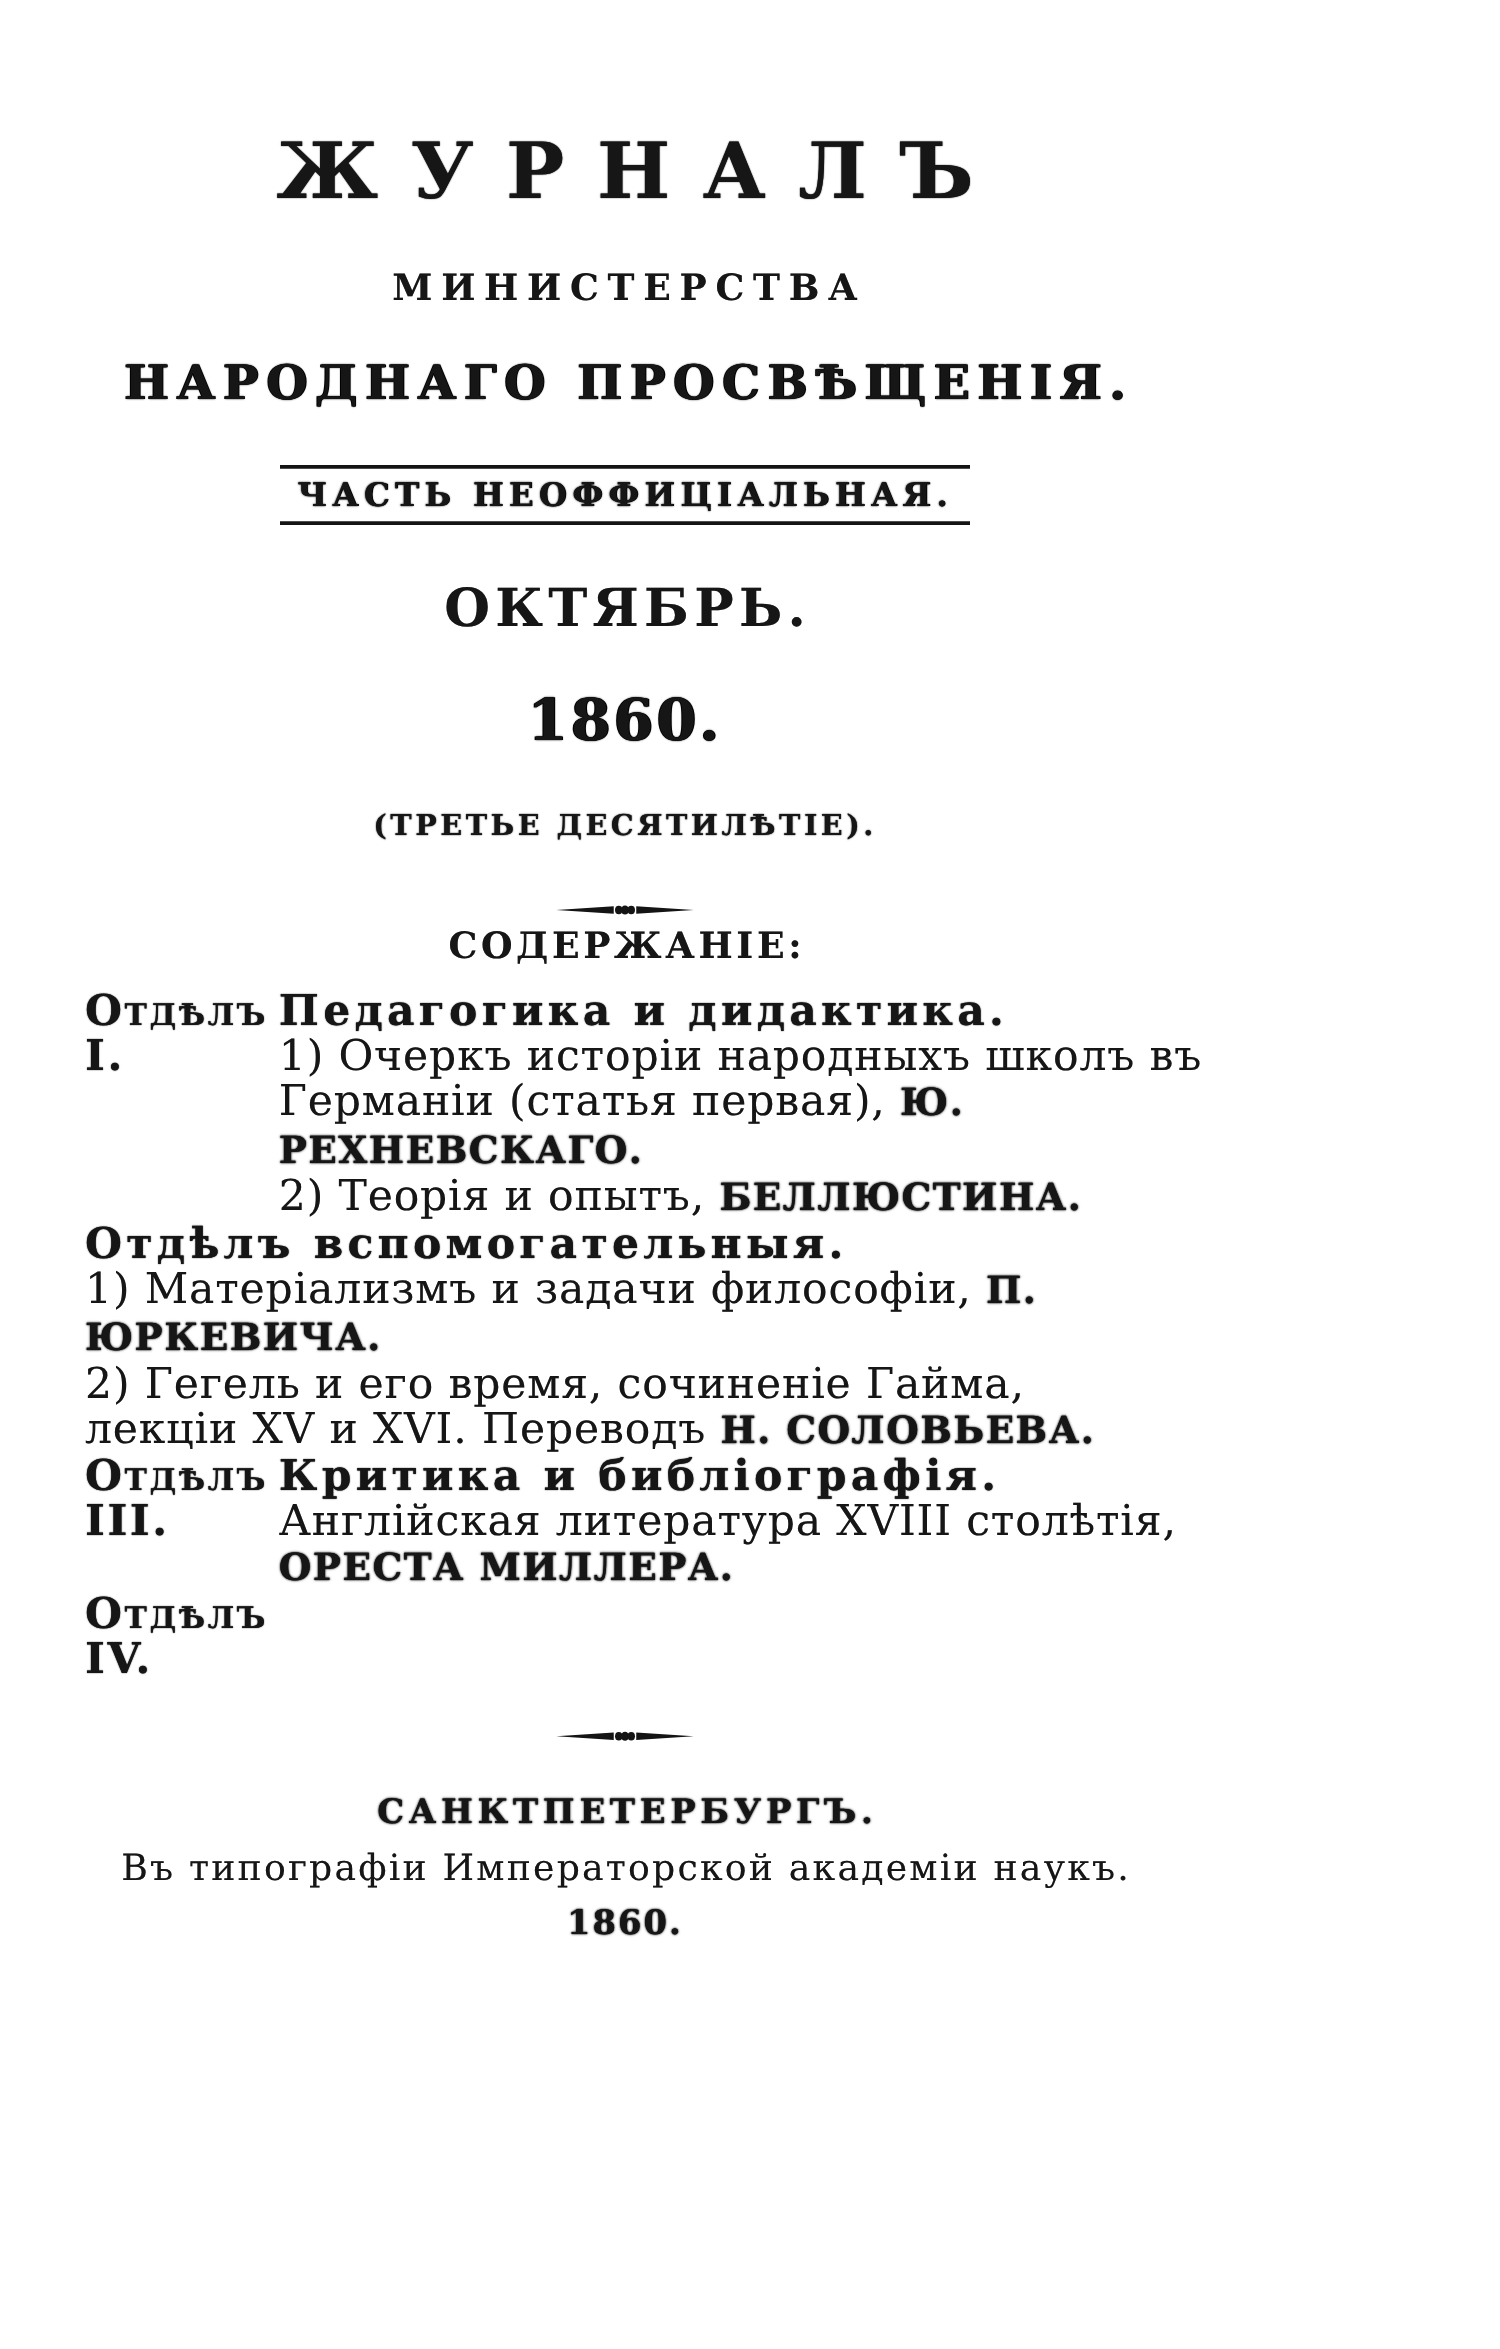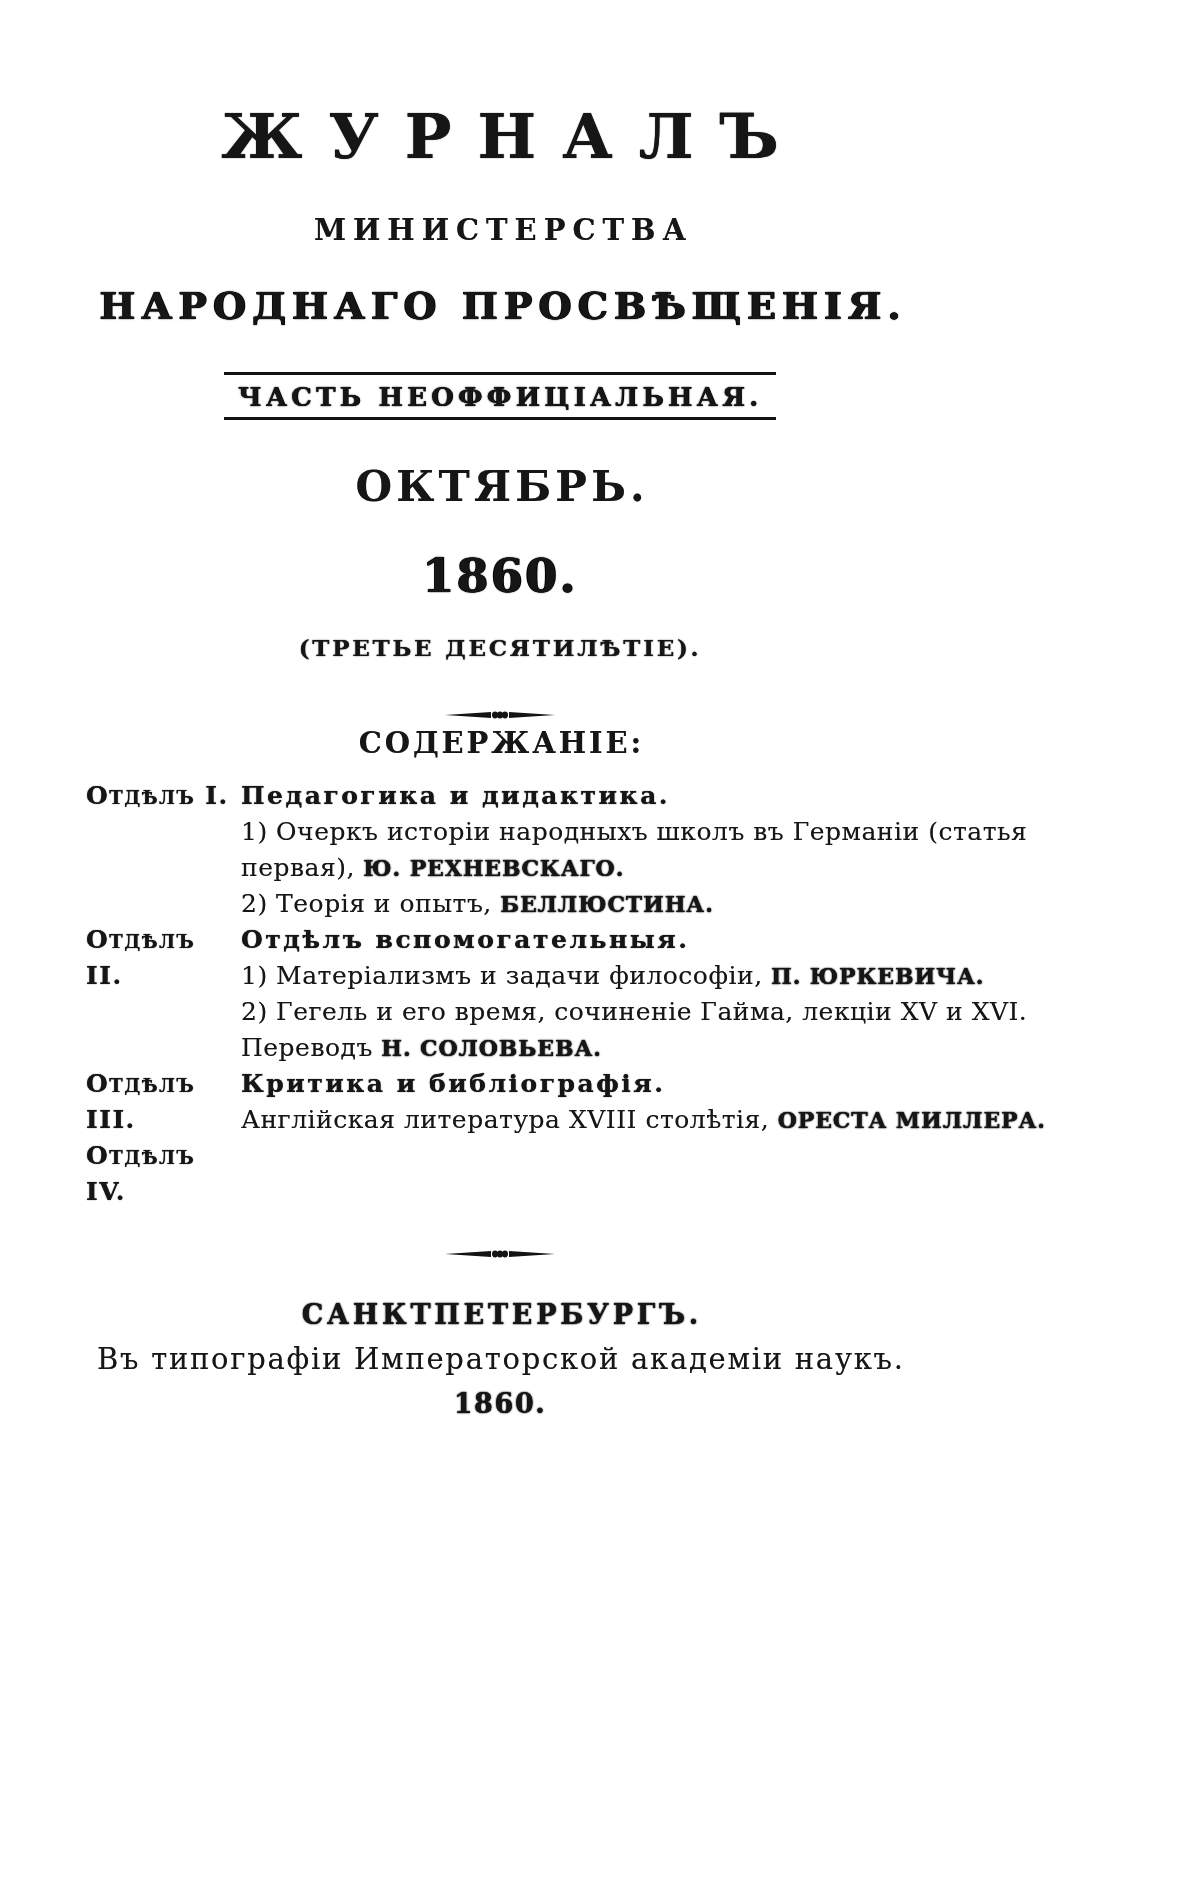--- a/index.html
+++ b/index.html
@@ -47,38 +47,38 @@
     font-size: 42px; font-weight: 700;
     letter-spacing: 0.10em; padding-left: 0.10em;
   }
   .year {
     margin-top: 38px;
     font-size: 46px; font-weight: 700;
     letter-spacing: 0.05em;
     text-shadow: 0.8px 0 #000, -0.8px 0 #000, 0 0 1.6px #000;
   }
   .decade {
-    margin-top: 31px;
+    margin-top: 44px;
     font-size: 23px; font-weight: 700;
     letter-spacing: 0.12em;
     text-shadow: 0 0 1.2px #000;
   }
   .divider { margin-top: 46px; }
   .divider svg { display: inline-block; }
   .divider.lower { margin-top: 36px; }
 
   .contents-heading {
     font-size: 29px; font-weight: 700;
     letter-spacing: 0.10em; padding-left: 0.10em;
   }
 
   .toc {
-    margin: 18px 0 0 86px;
+    margin: 18px 0 0 68px;
     width: 960px;
-    font-size: 25px;
+    font-size: 34px;
     line-height: 36px;
   }
   .toc-row { display: flex; align-items: flex-start; }
   .toc-label {
     flex: 0 0 155px;
     font-weight: 700;
     font-variant: small-caps;
     letter-spacing: 0.06em;
     text-shadow: 0 0 1px #000;
   }
@@ -154,21 +154,20 @@
         <div class="toc-body">
           <div class="toc-heading sc">Педагогика и дидактика.</div>
           <div class="toc-item"><span>1) Очеркъ исторіи народныхъ школъ въ Германіи (статья первая), </span><span class="author">Ю. РЕХНЕВСКАГО.</span></div>
           <div class="toc-item"><span>2) Теорія и опытъ, </span><span class="author">БЕЛЛЮСТИНА.</span></div>
         </div>
       </div>
     </section>
 
     <section class="toc-section">
       <div class="toc-row">
-        <div class="toc-label">Отдѣлъ II.</div>
         <div class="toc-body">
           <div class="toc-heading sc">Отдѣлъ вспомогательныя.</div>
           <div class="toc-item"><span>1) Матеріализмъ и задачи философіи, </span><span class="author">П. ЮРКЕВИЧА.</span></div>
           <div class="toc-item"><span>2) Гегель и его время, сочиненіе Гайма, лекціи XV и XVI. Переводъ </span><span class="author">Н. СОЛОВЬЕВА.</span></div>
         </div>
       </div>
     </section>
 
     <section class="toc-section">
       <div class="toc-row">

